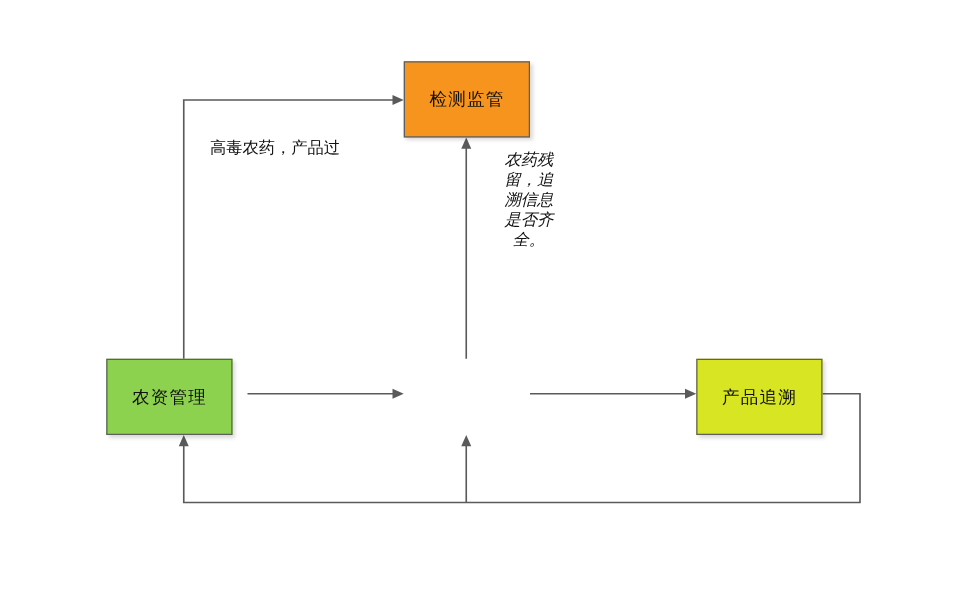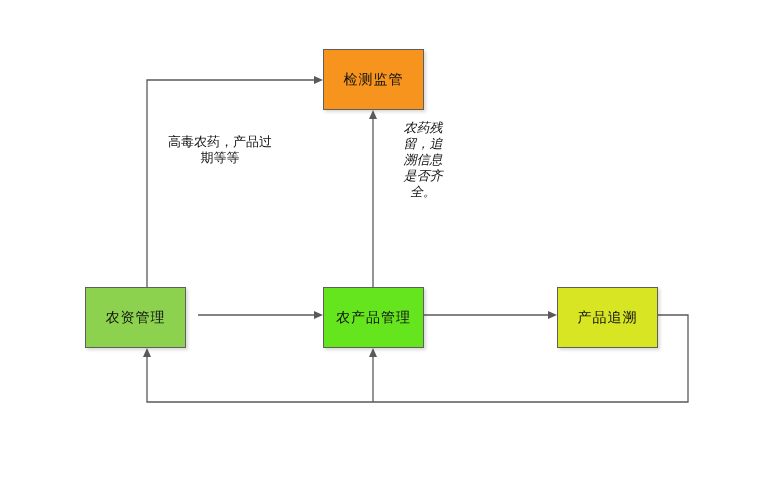--- a/index.html
+++ b/index.html
@@ -46,21 +46,21 @@
   .node-farm-product{ left: 323px; top: 287px; }
   .node-trace       { left: 557px; top: 287px; }
   .edge-label {
     position: absolute;
     font-size: 13px;
     line-height: 16px;
     color: #111111;
     text-align: center;
     white-space: nowrap;
   }
-  .edge-label-left  { left: 159px; top: 110px; width: 122px; margin-top: 24px; }
+  .edge-label-left  { left: 159px; top: 110px; width: 122px; }
   .edge-label-right { left: 400px; top: 120px; width: 46px; font-style: italic;  }
 </style>
 </head>
 <body>
 
 <div class="canvas">
 
   <svg class="connectors" viewBox="0 0 784 493">
 
     <polyline points="147,287 147,80 315,80" stroke="#5a5a5a"></polyline>
@@ -83,31 +83,27 @@
   </svg>
 
   <div class="node node-detection" style="background-color: rgb(247, 148, 29);">
     <span>检测监管</span>
   </div>
 
   <div class="node node-farm-input" style="background-color: rgb(140, 210, 79);">
     <span>农资管理</span>
   </div>
 
-  <div class="node node-farm-product" style="background-color: rgb(101, 229, 30);">
-    <span>农产品管理</span>
-  </div>
 
   <div class="node node-trace" style="background-color: rgb(215, 229, 34); justify-content: center;">
     <span>产品追溯</span>
   </div>
 
   <div class="edge-label edge-label-left">
     <div>高毒农药，产品过</div>
-    <div>期等等</div>
   </div>
 
   <div class="edge-label edge-label-right">
     <div>农药残</div>
     <div>留，追</div>
     <div>溯信息</div>
     <div>是否齐</div>
     <div>全。</div>
   </div>
 

